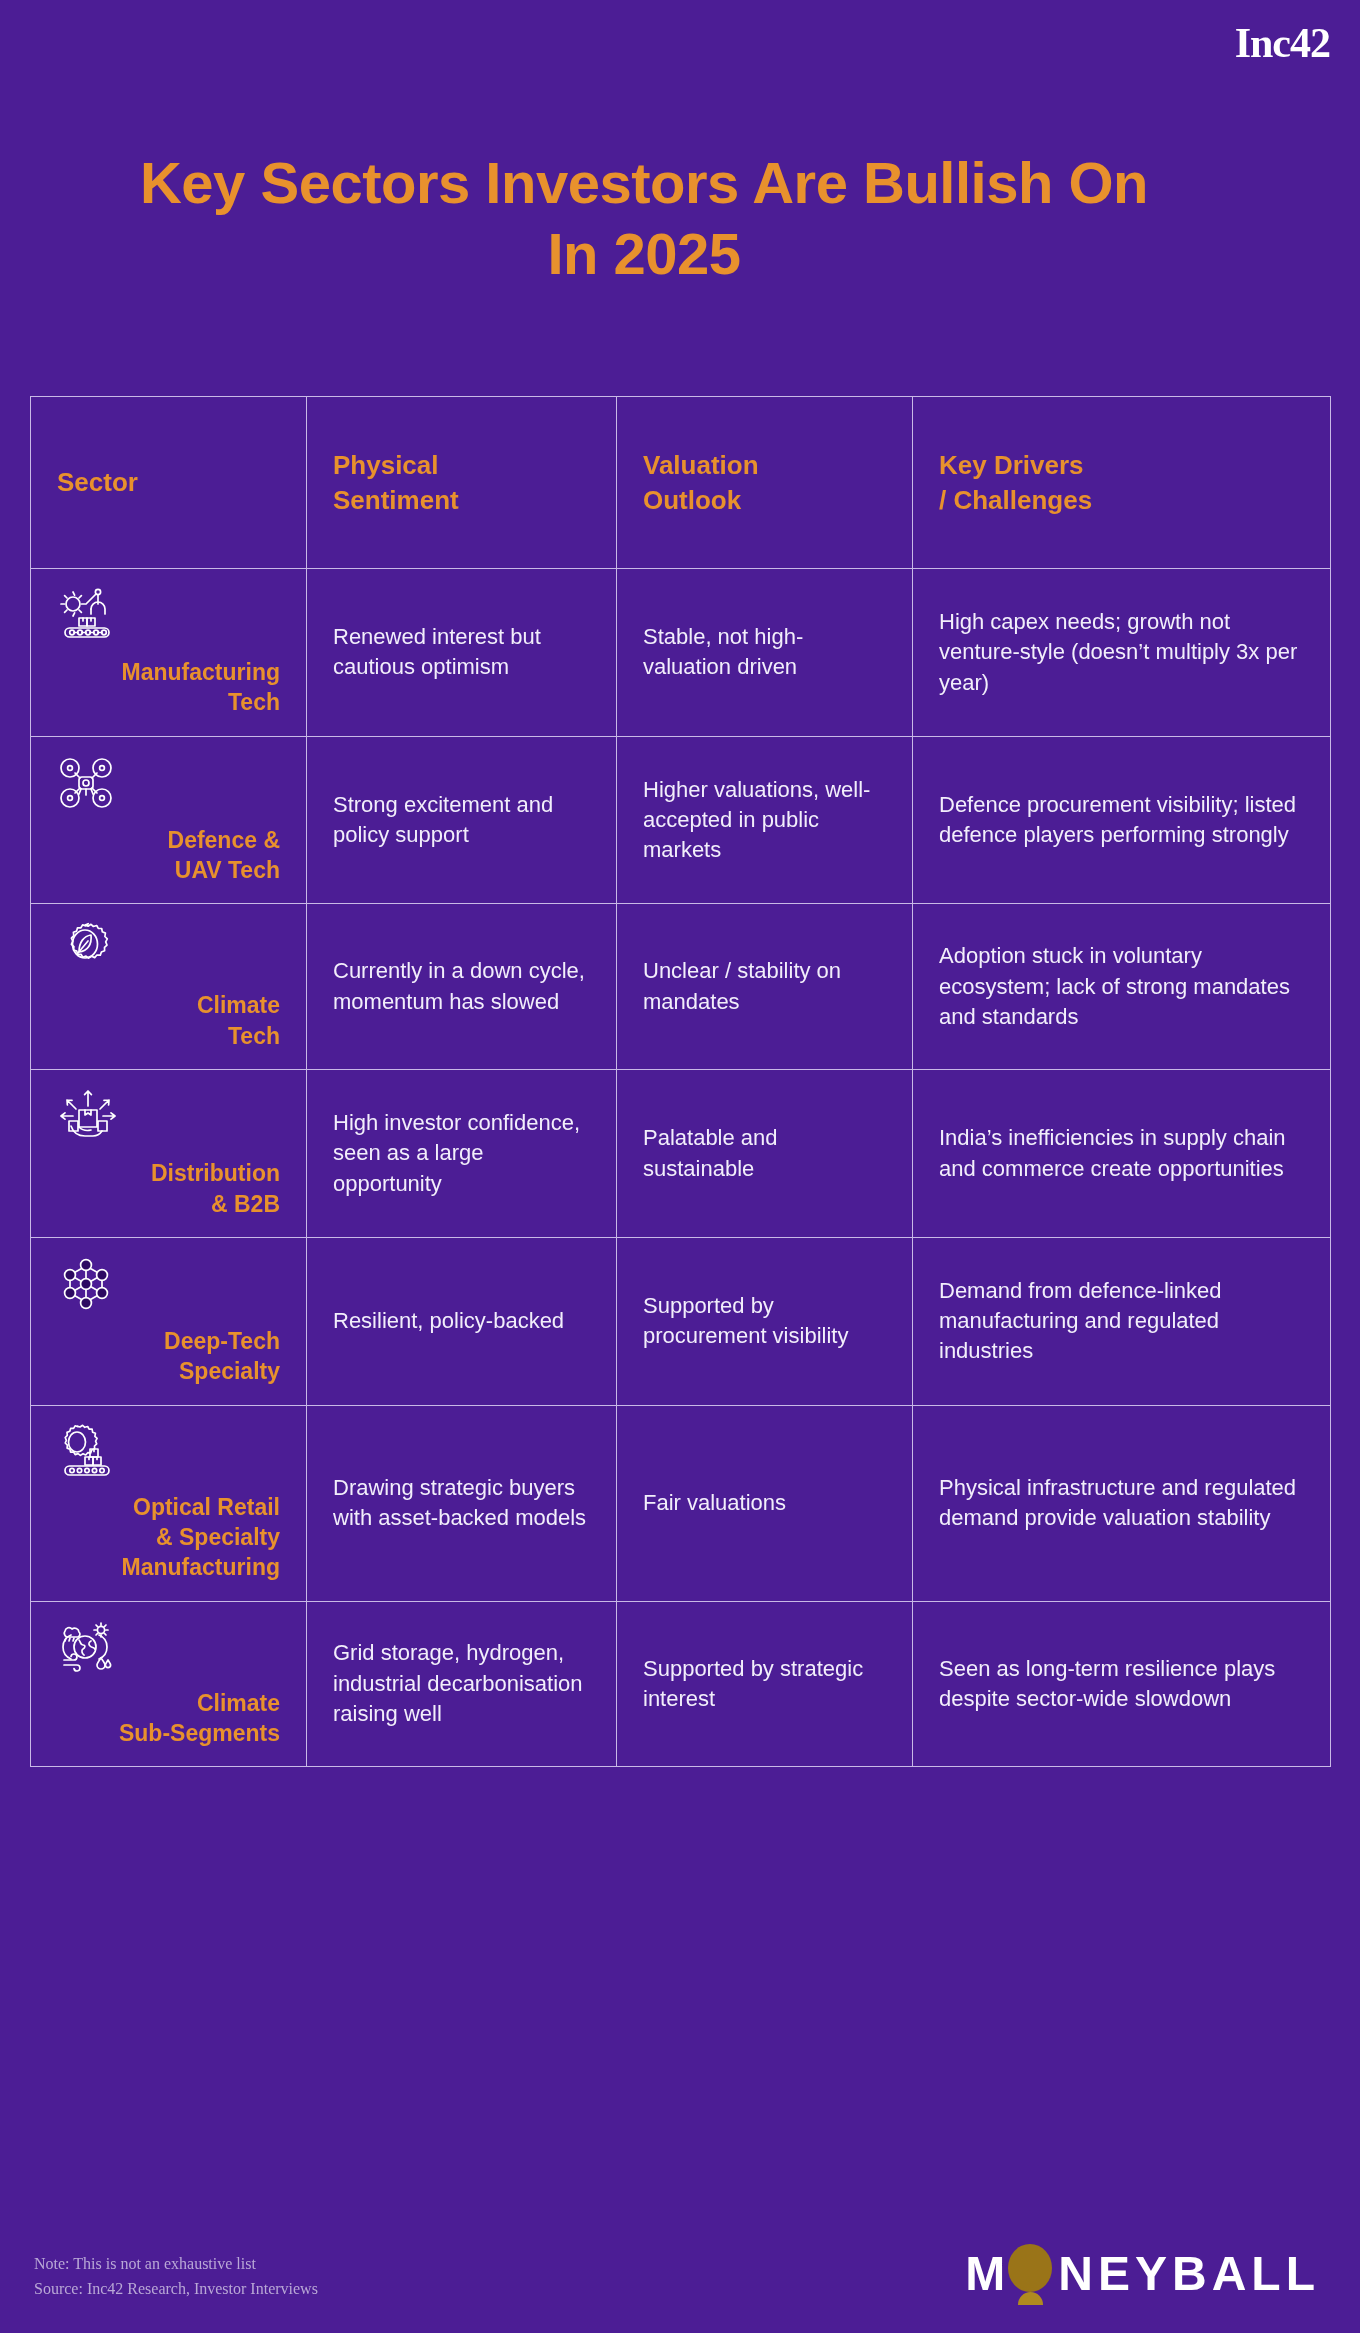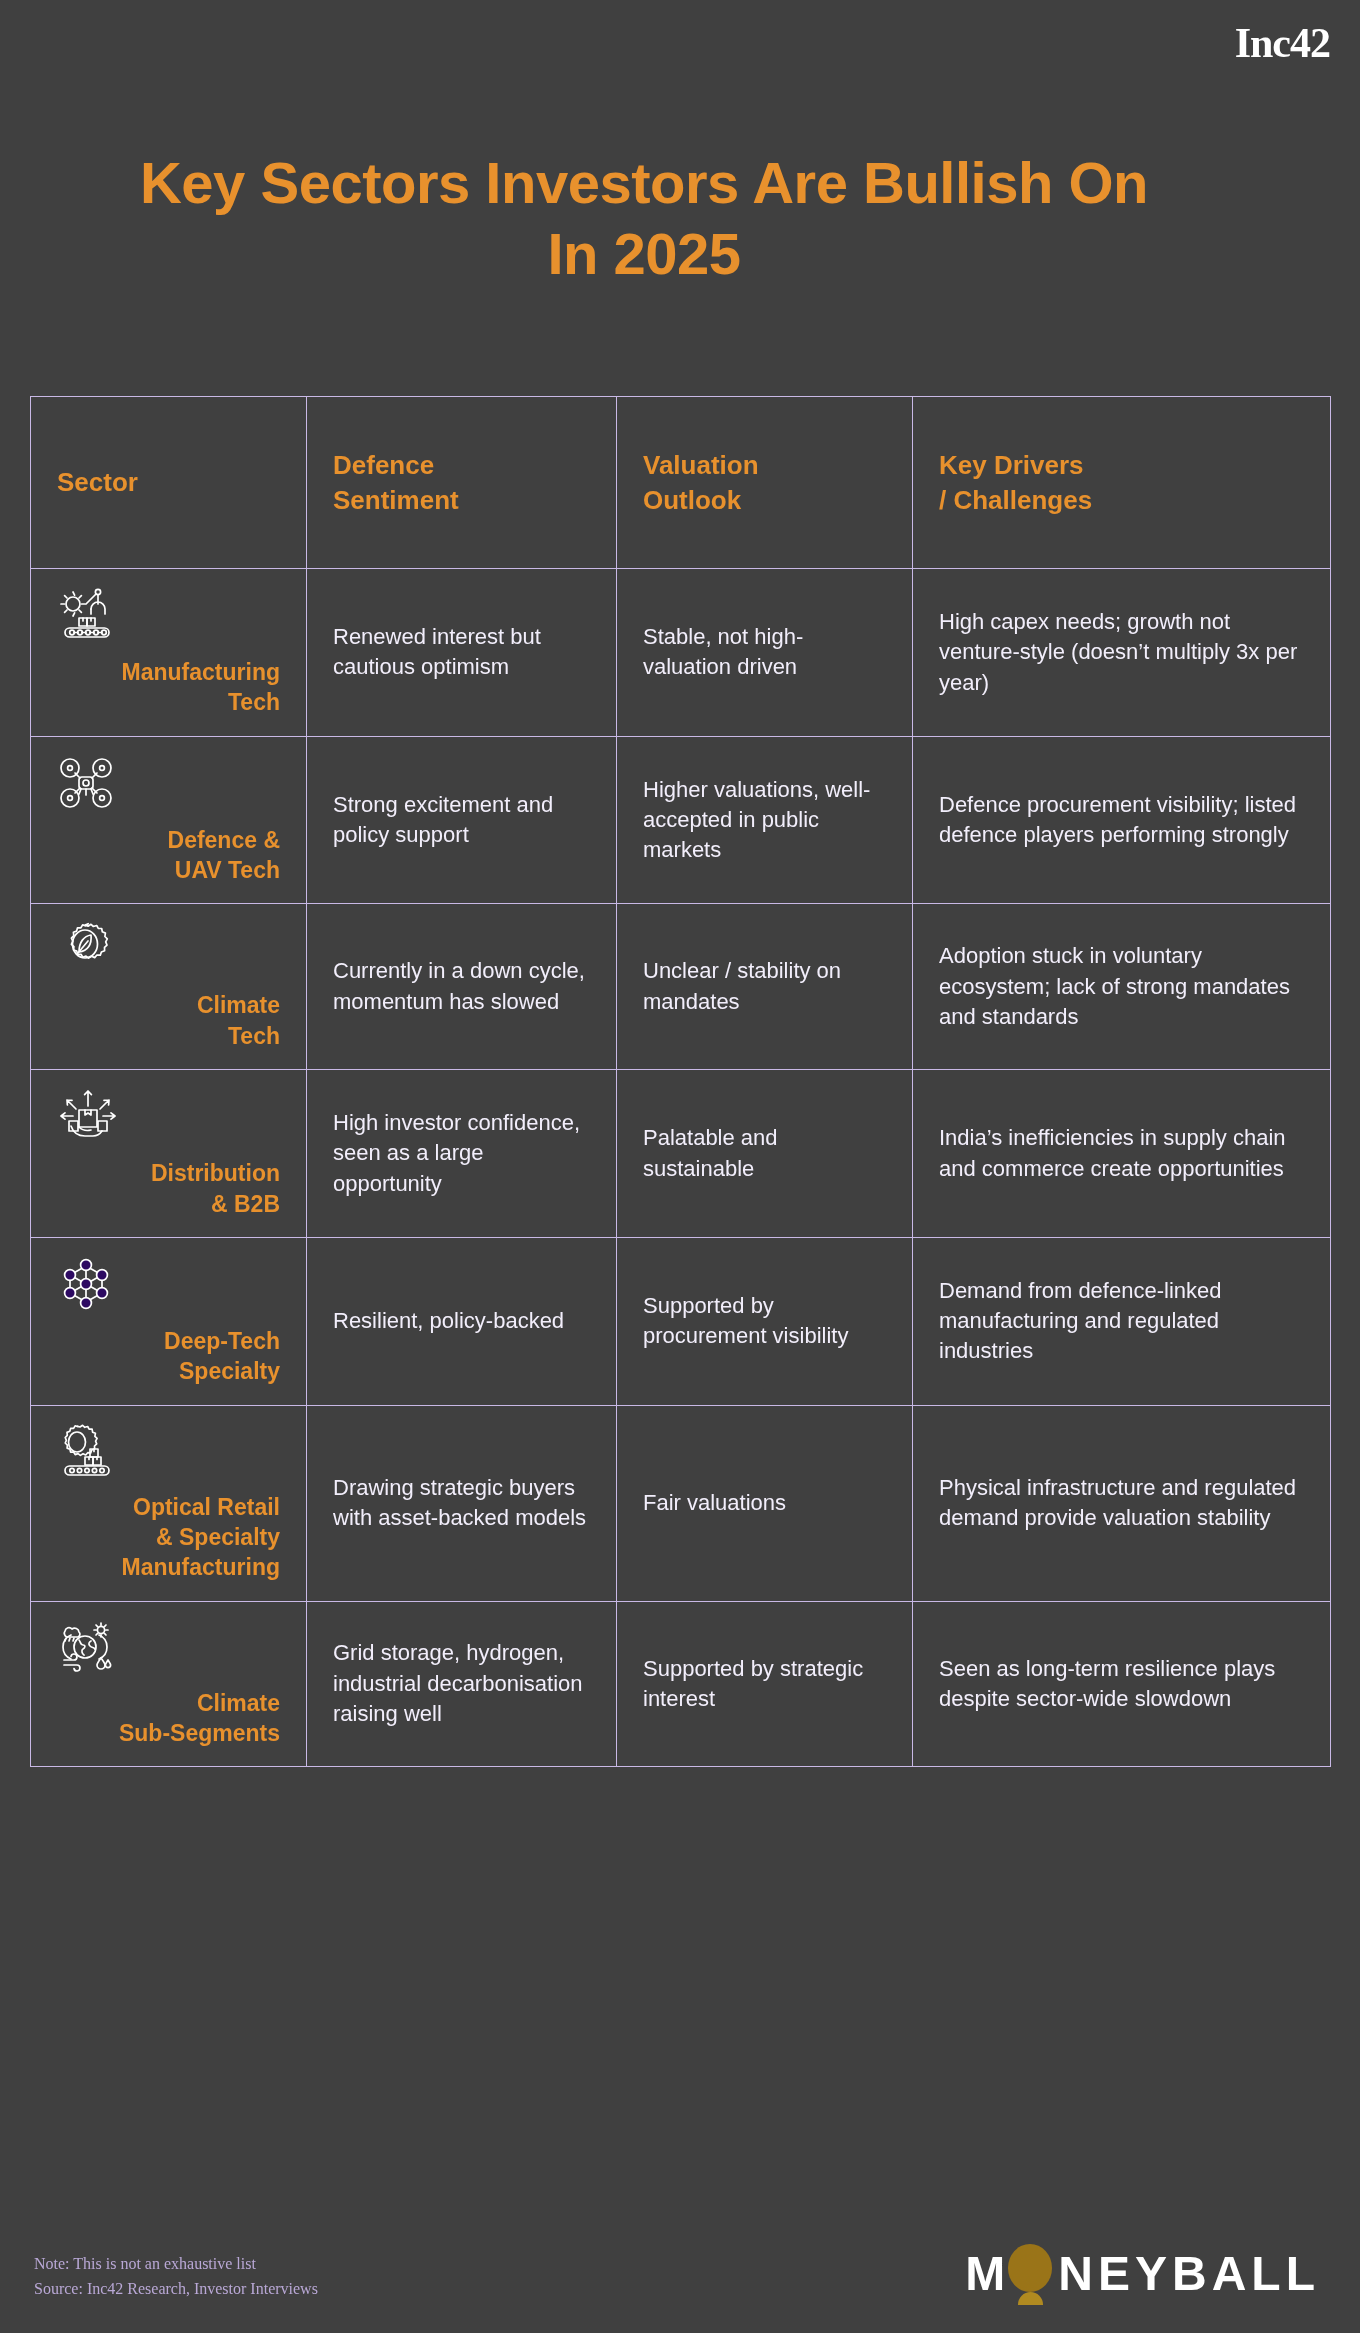--- a/index.html
+++ b/index.html
@@ -4,21 +4,21 @@
 <style>
   * { margin:0; padding:0; box-sizing:border-box; }
   html,body { background:#2d0a62; }
   body {
     width:1360px; height:2333px;
     font-family:"Liberation Sans", sans-serif;
     color:#ffffff;
     position:relative;
     overflow:hidden;
   }
-  .page { width:1360px; height:2333px; position:relative; background:#404040; }
+  .page { width:1360px; height:2333px; position:relative; background:#4c1d95; }
 
   
   .brand {
     position:absolute; top:22px; right:30px;
     font-family:"Liberation Serif", serif;
     font-weight:bold; font-size:42px; letter-spacing:-1px;
     color:#ffffff; line-height:1;
   }
 
   
@@ -124,21 +124,21 @@
         <col class="c2">
         <col class="c3">
         <col class="c4">
       </colgroup>
     <thead>
       <tr>
         <th>
           <div>Sector</div>
         </th>
         <th>
-          <div>Defence</div>
+          <div>Physical</div>
           <div>Sentiment</div>
         </th>
         <th>
           <div>Valuation</div>
           <div>Outlook</div>
         </th>
         <th>
           <div>Key Drivers</div>
           <div>/ Challenges</div>
         </th>

